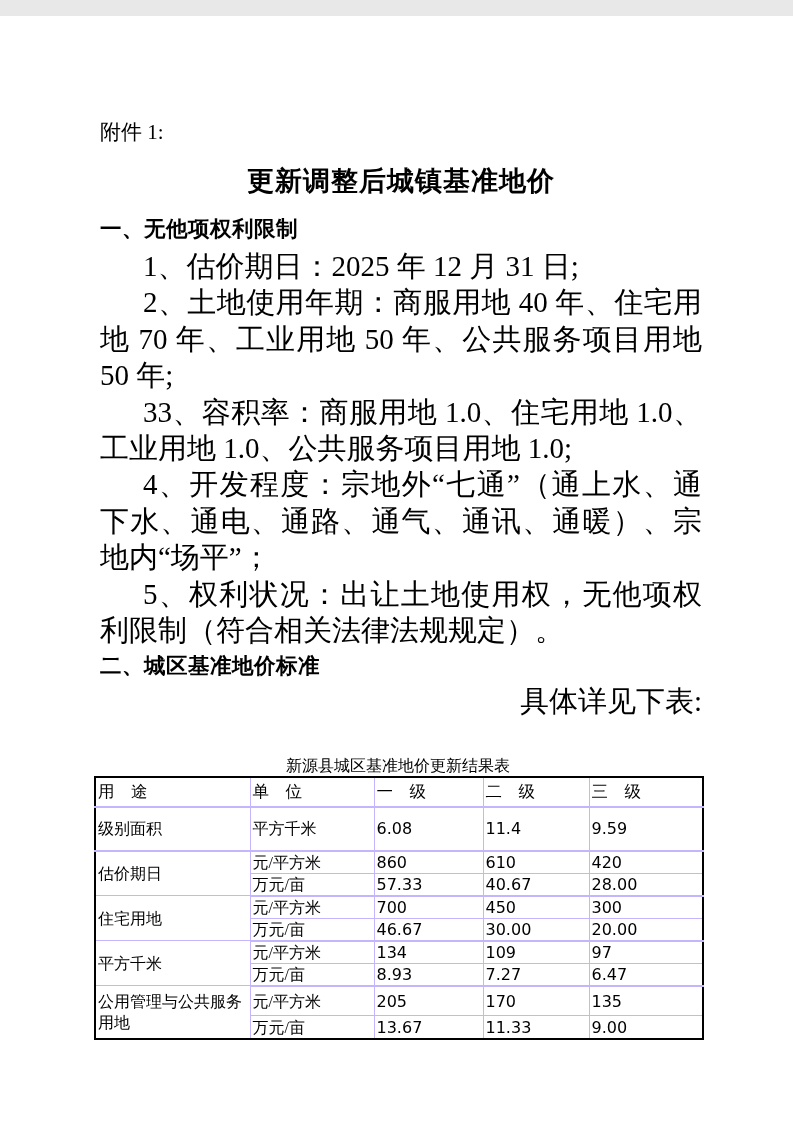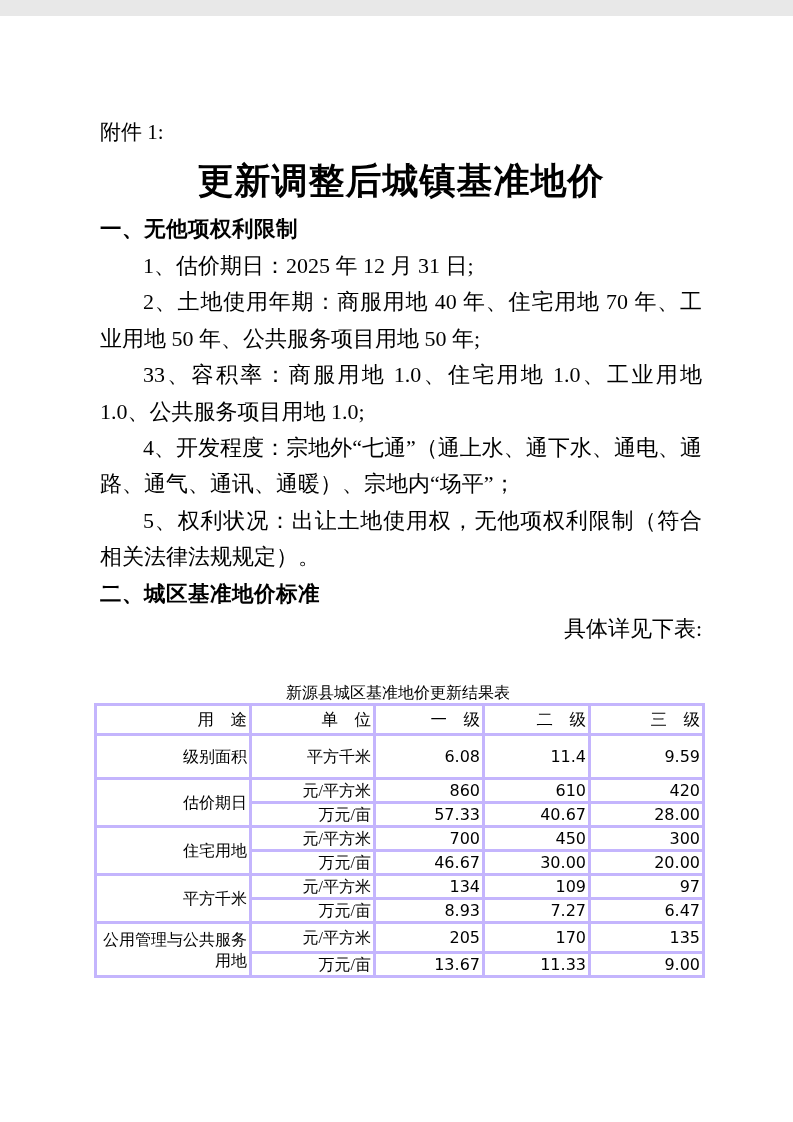--- a/index.html
+++ b/index.html
@@ -14,40 +14,40 @@
     box-sizing:border-box;
     padding:103px 91px 0 100px;
   }
   .attachment {
     font-size:21px;
     line-height:26px;
     text-align:left;
   }
   .doc-title {
     margin-top:15px;
-    font-size:36px;
+    font-size:27px;
     font-weight:bold;
     line-height:42px;
     text-align:center;
     letter-spacing:1px;
     font-family:Liberation Serif, serif;
   }
   .sec-heading {
     margin-top:12px;
     font-size:21.5px;
     font-weight:bold;
     line-height:30px;
     letter-spacing:0.5px;
     font-family:"Liberation Sans","DejaVu Sans",sans-serif;
   }
   .sec-heading.second { margin-top:3px; }
   .body-block { margin-top:4px; }
   .body-p {
     margin:0;
-    font-size:22px;
+    font-size:29px;
     line-height:36.4px;
     text-align:justify;
     text-indent:43px;
   }
   .body-p.noindent {
     text-indent:0;
     margin-top:2px;
     text-align:right;
   }
   .table-wrap {
@@ -60,22 +60,22 @@
     line-height:20px;
     text-align:center;
   }
   table.land {
     border-collapse:collapse;
     table-layout:fixed;
     width:608px;
     border:2px solid #000;
   }
   table.land td {
-    border:3px solid #c4b5fd;
-    text-align:right;
+    border:1px solid #c4b5fd;
+    text-align:left;
     vertical-align:middle;
     padding:0 2px;
     font-size:16px;
     line-height:21px;
     overflow:hidden;
   }
   tr.hdr td { border-bottom-width:2px; font-size:16.5px; }
   tr.group-end td { border-bottom-width:2px; }
   td.num {
     font-family:"DejaVu Sans","Liberation Sans",sans-serif;

